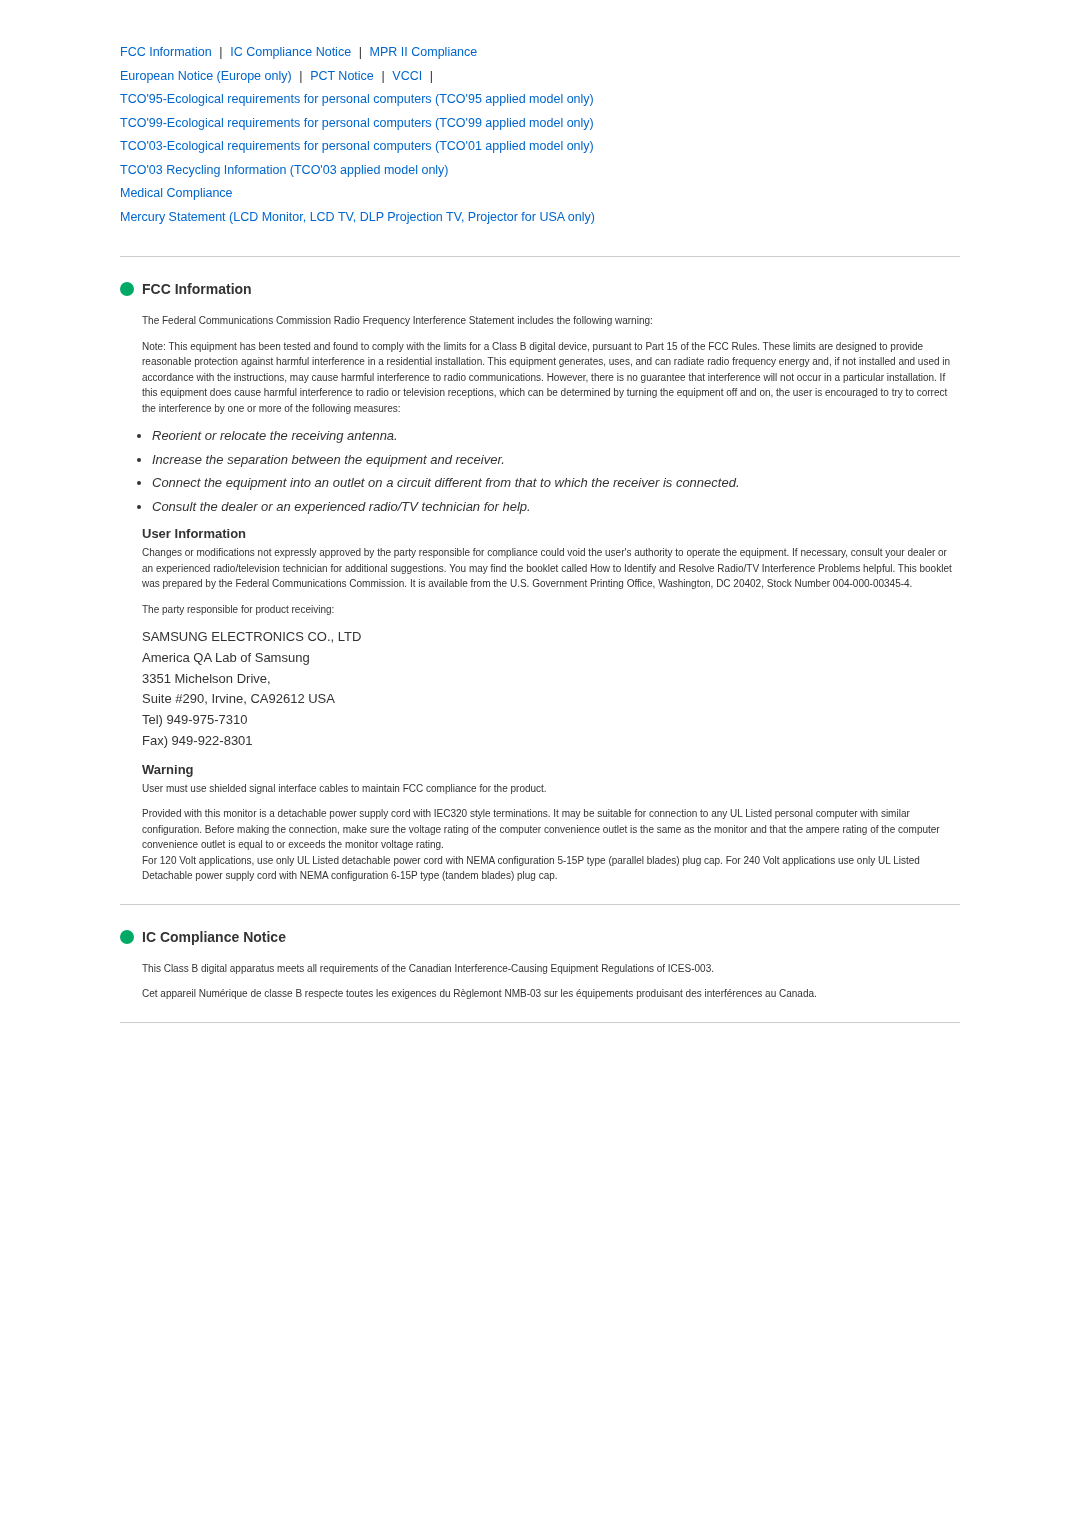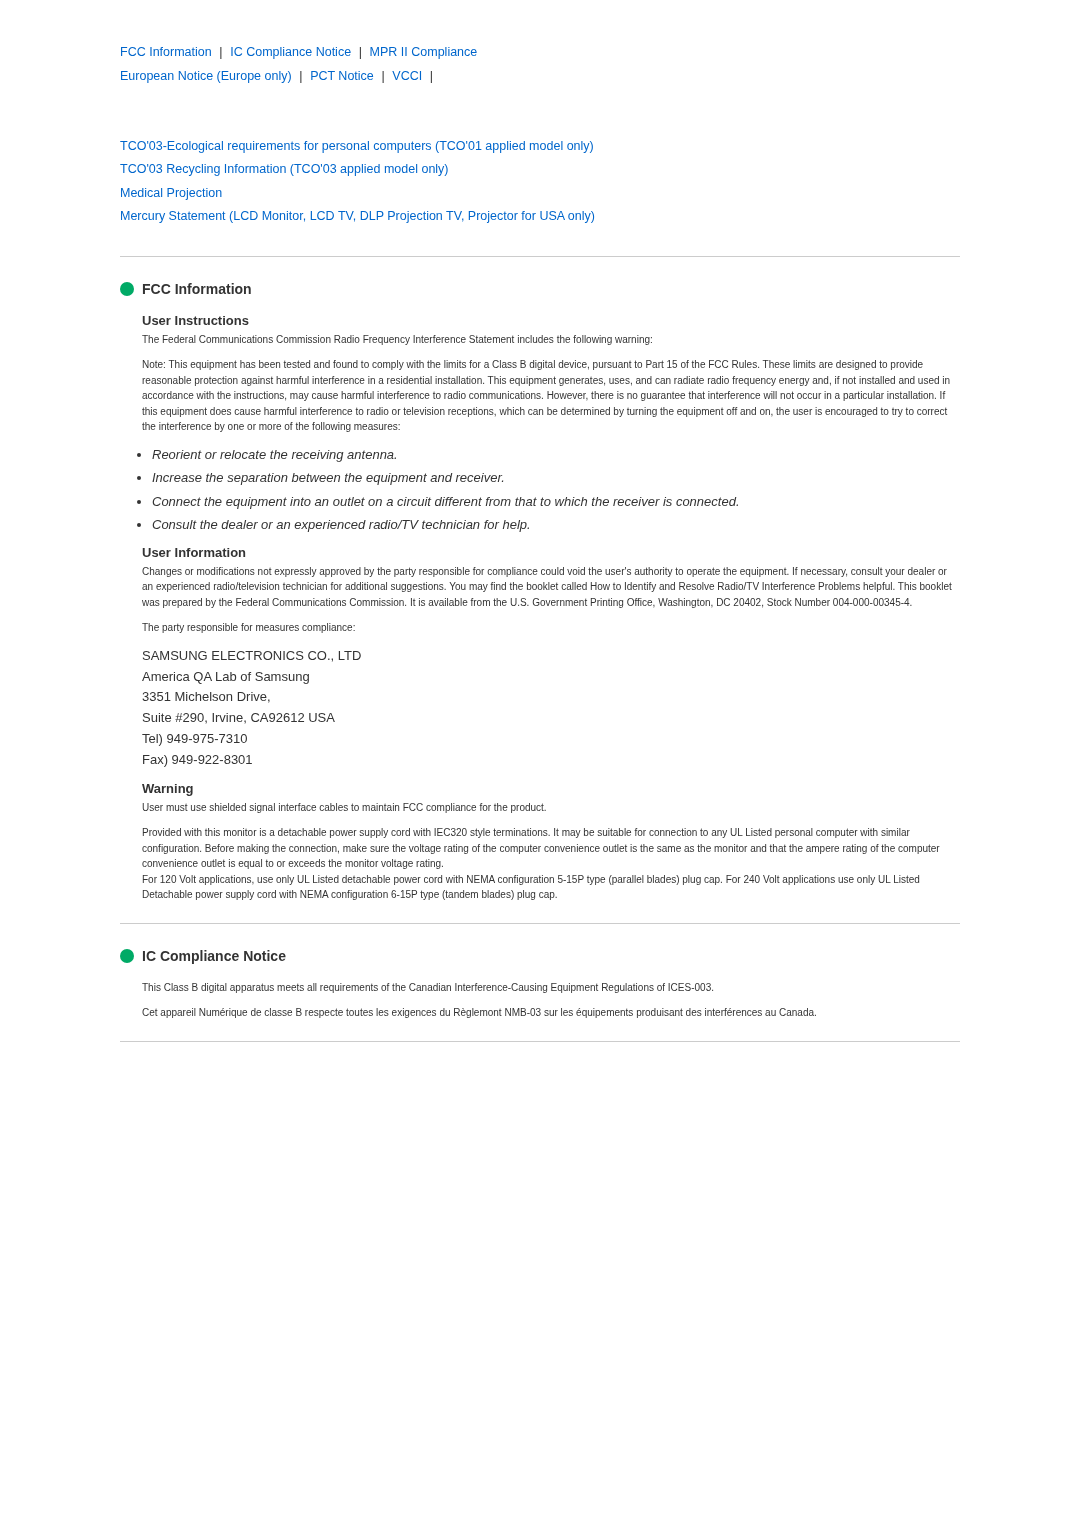--- a/index.html
+++ b/index.html
@@ -109,59 +109,60 @@
     <span class="nav-separator">|</span>
     <a href="#mpr">MPR II Compliance</a>
     <br>
     <a href="#eu">European Notice (Europe only)</a>
     <span class="nav-separator">|</span>
     <a href="#pct">PCT Notice</a>
     <span class="nav-separator">|</span>
     <a href="#vcci">VCCI</a>
     <span class="nav-separator">|</span>
     <br>
+    <a href="#tco95">TCO'95-Ecological requirements for personal computers (TCO'95 applied model only)</a>
     <br>
+    <a href="#tco99">TCO'99-Ecological requirements for personal computers (TCO'99 applied model only)</a>
     <br>
     <a href="#tco03">TCO'03-Ecological requirements for personal computers (TCO'01 applied model only)</a>
     <br>
     <a href="#tco03r">TCO'03 Recycling Information (TCO'03 applied model only)</a>
     <br>
-    <a href="#medical">Medical Projection</a>
+    <a href="#medical">Medical Compliance</a>
     <br>
     <a href="#mercury">Mercury Statement (LCD Monitor, LCD TV, DLP Projection TV, Projector for USA only)</a>
   </div>
 
   <hr class="section-divider">
 
   <div class="section" id="fcc">
     <div class="section-header">
       <span class="section-icon"></span>
       <span class="section-title">FCC Information</span>
     </div>
 
     <div class="section-content">
 
       <div class="subsection">
-        <div class="subsection-title">User Instructions</div>
         <p>The Federal Communications Commission Radio Frequency Interference Statement includes the following warning:</p>
         <p>
           <span class="bold-note">Note:</span><span> This equipment has been tested and found to comply with the limits for a Class B digital device, pursuant to Part 15 of the FCC Rules. These limits are designed to provide reasonable protection against harmful interference in a residential installation. This equipment generates, uses, and can radiate radio frequency energy and, if not installed and used in accordance with the instructions, may cause harmful interference to radio communications. However, there is no guarantee that interference will not occur in a particular installation. If this equipment does cause harmful interference to radio or television receptions, which can be determined by turning the equipment off and on, the user is encouraged to try to correct the interference by one or more of the following measures:</span>
         </p>
         <ul class="bullet-list">
           <li>Reorient or relocate the receiving antenna.</li>
           <li>Increase the separation between the equipment and receiver.</li>
           <li>Connect the equipment into an outlet on a circuit different from that to which the receiver is connected.</li>
           <li>Consult the dealer or an experienced radio/TV technician for help.</li>
         </ul>
       </div>
 
       <div class="subsection">
         <div class="subsection-title">User Information</div>
         <p>Changes or modifications not expressly approved by the party responsible for compliance could void the user's authority to operate the equipment. If necessary, consult your dealer or an experienced radio/television technician for additional suggestions. You may find the booklet called How to Identify and Resolve Radio/TV Interference Problems helpful. This booklet was prepared by the Federal Communications Commission. It is available from the U.S. Government Printing Office, Washington, DC 20402, Stock Number 004-000-00345-4.</p>
-        <p>The party responsible for measures compliance:</p>
+        <p>The party responsible for product receiving:</p>
         <div class="address-block">
           SAMSUNG ELECTRONICS CO., LTD<br>
           America QA Lab of Samsung<br>
           3351 Michelson Drive,<br>
           Suite #290, Irvine, CA92612 USA<br>
           Tel) 949-975-7310<br>
           Fax) 949-922-8301
         </div>
       </div>
 

